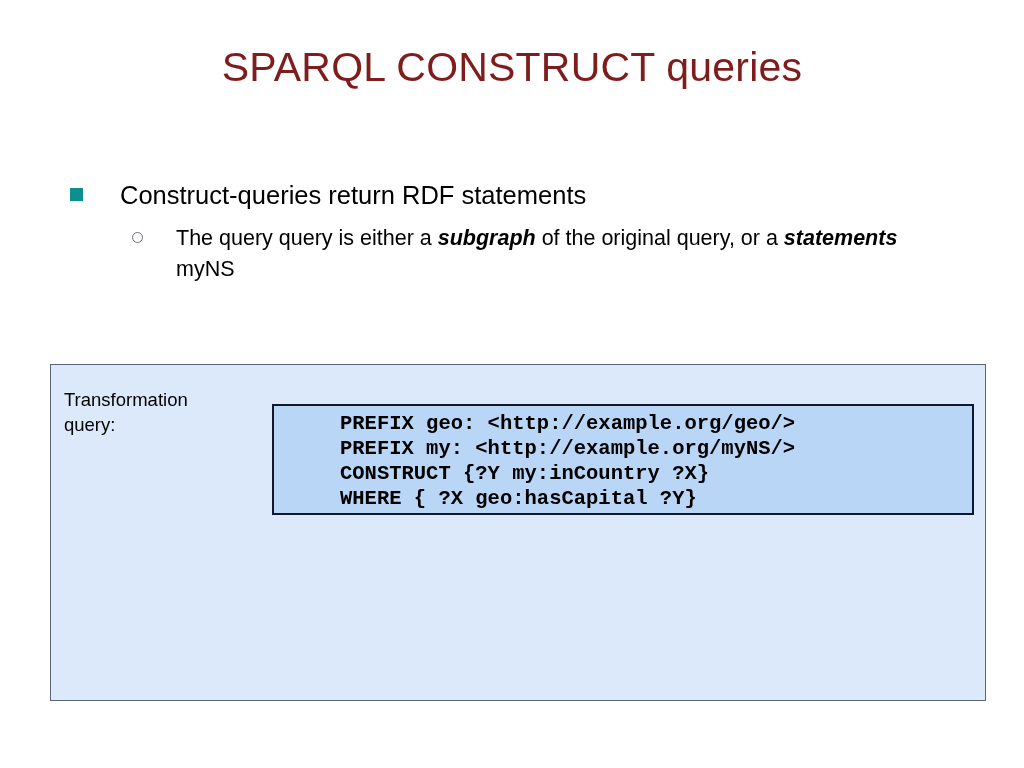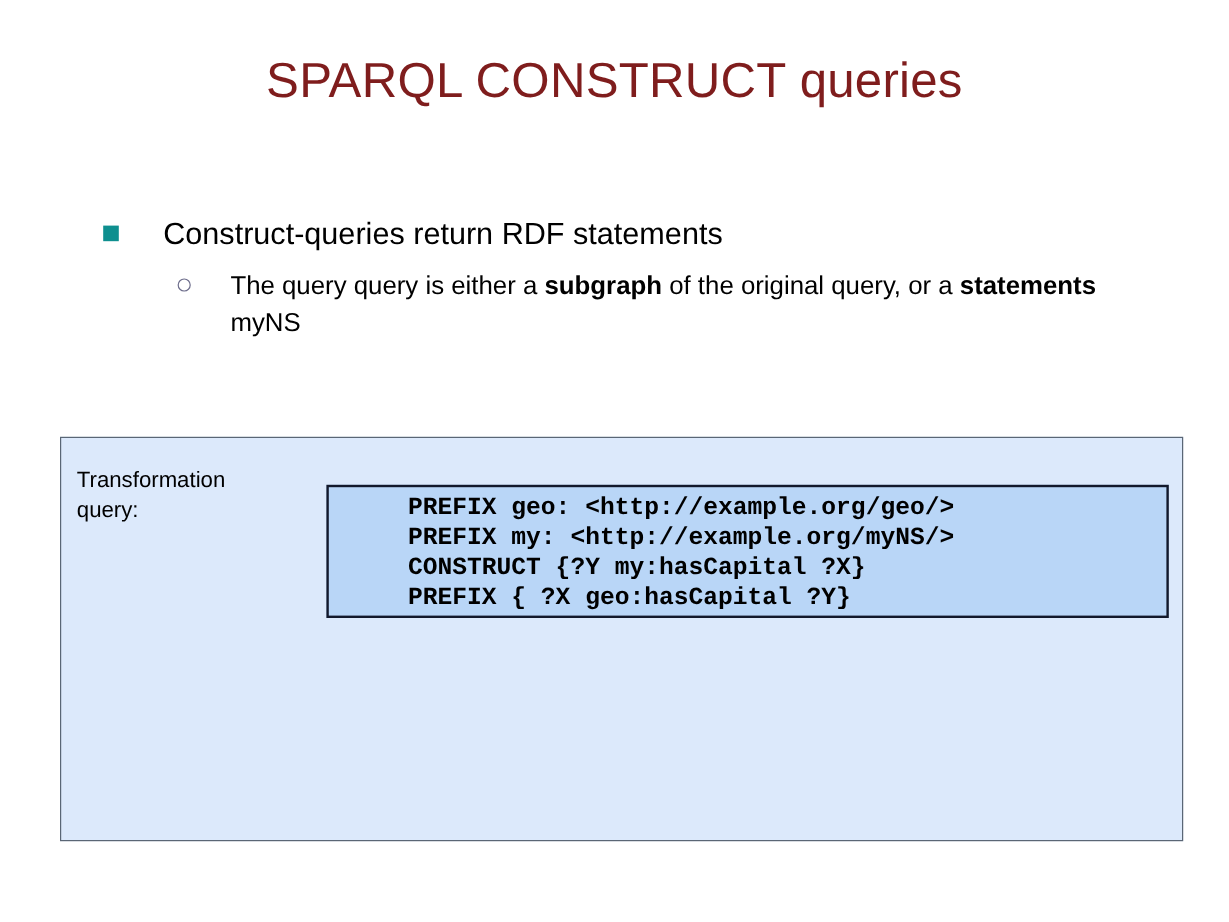--- a/index.html
+++ b/index.html
@@ -25,21 +25,21 @@
     font-size: 41px;
     font-weight: 400;
     color: #7f1d1d;
     letter-spacing: 0.2px;
     white-space: nowrap;
   }
 
   
   .bullets {
     position: absolute;
-    left: 84px;
+    left: 68px;
     top: 178px;
     width: 900px;
   }
   .bullet-l1 {
     position: relative;
     padding-left: 52px;
     font-size: 25.5px;
     line-height: 34px;
     color: #000000;
   }
@@ -68,20 +68,21 @@
     top: 9px;
     width: 11px;
     height: 11px;
     border: 1.6px solid #6e6e8c;
     border-radius: 50%;
     display: block;
     box-sizing: border-box;
   }
   .bi {
     font-weight: bold;
+    font-style: italic;
   }
 
   
   .panel {
     position: absolute;
     left: 50px;
     top: 364px;
     width: 936px;
     height: 337px;
     background: #dce9fb;
@@ -163,18 +164,18 @@
 
 </div>
 
 <div class="panel">
 
   <div class="panel-label">Transformation query:</div>
 
   <div class="code-box">
     <div class="code-text"><span>PREFIX geo: &lt;http://example.org/geo/&gt;</span>
 <span>PREFIX my: &lt;http://example.org/myNS/&gt;</span>
-<span>CONSTRUCT {?Y my:hasCapital ?X}</span>
-<span>PREFIX { ?X geo:hasCapital ?Y}</span></div>
+<span>CONSTRUCT {?Y my:inCountry ?X}</span>
+<span>WHERE { ?X geo:hasCapital ?Y}</span></div>
   </div>
 
 
 </div>
 
 </body></html>

